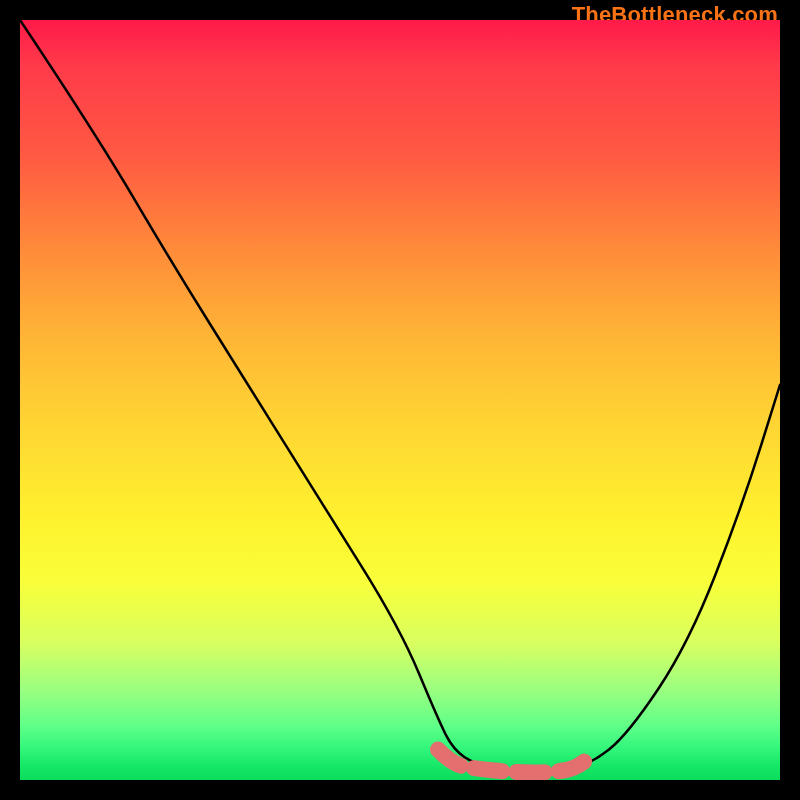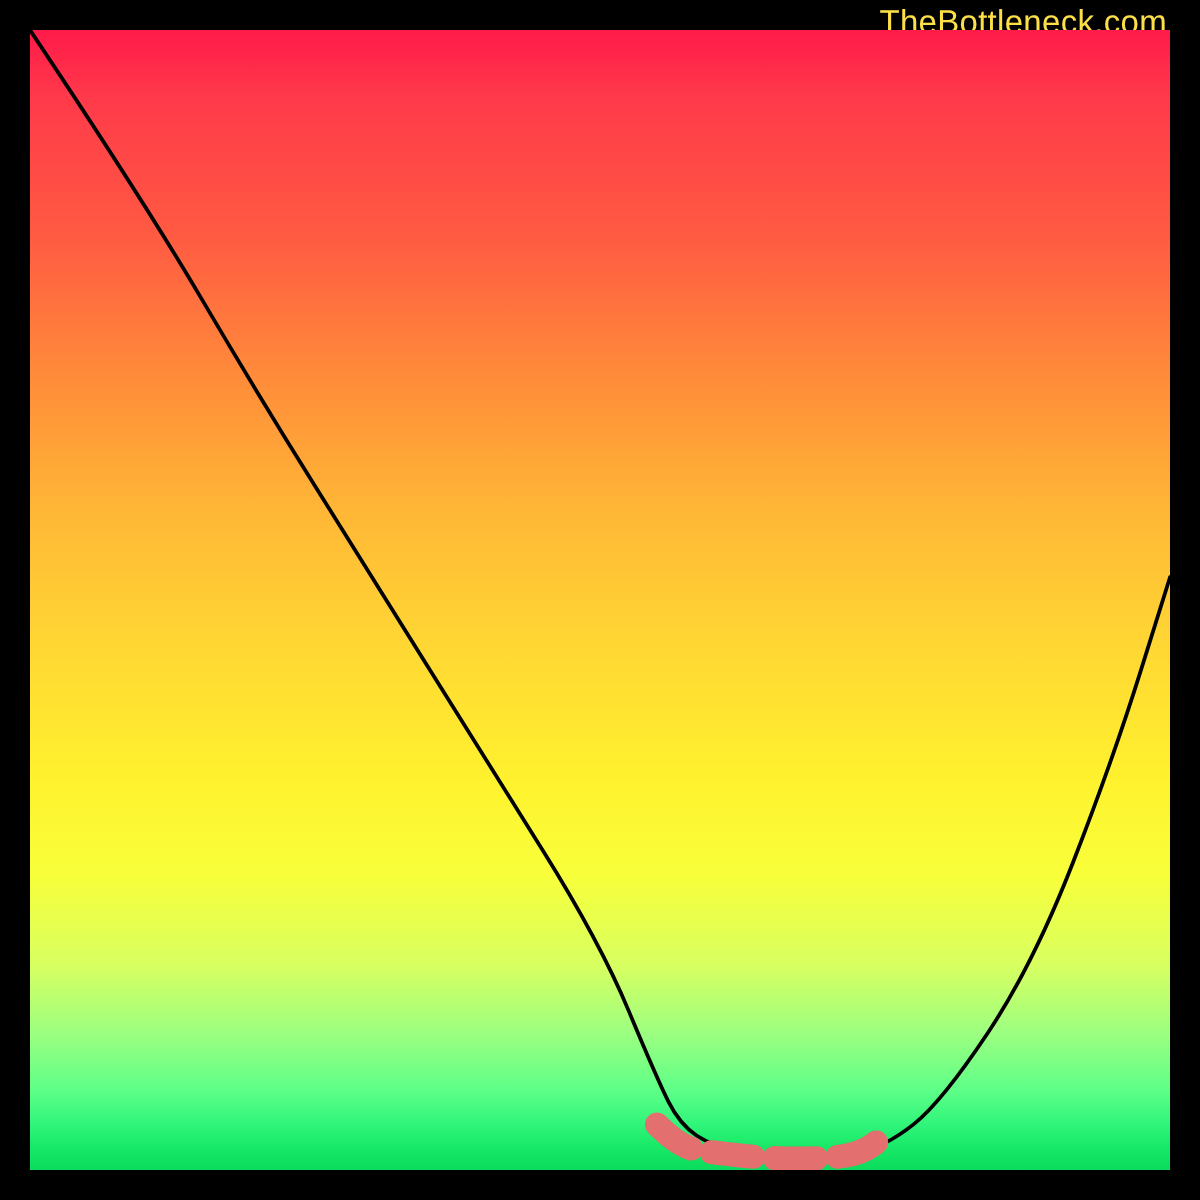--- a/index.html
+++ b/index.html
@@ -44,23 +44,23 @@
   }
   svg.overlay {
     position: absolute;
     left: 0; top: 0;
     width: 760px; height: 760px;
   }
   .watermark {
     position: absolute;
     top: 2px;
     right: 22px;
-    color: #fde047;
+    color: #f97316;
     font-size: 22px;
-    font-weight: 400;
+    font-weight: 700;
     letter-spacing: 0.2px;
   }
 </style>
 </head>
 <body>
 
 <div class="stage">
 
   <div class="watermark">TheBottleneck.com</div>
 

